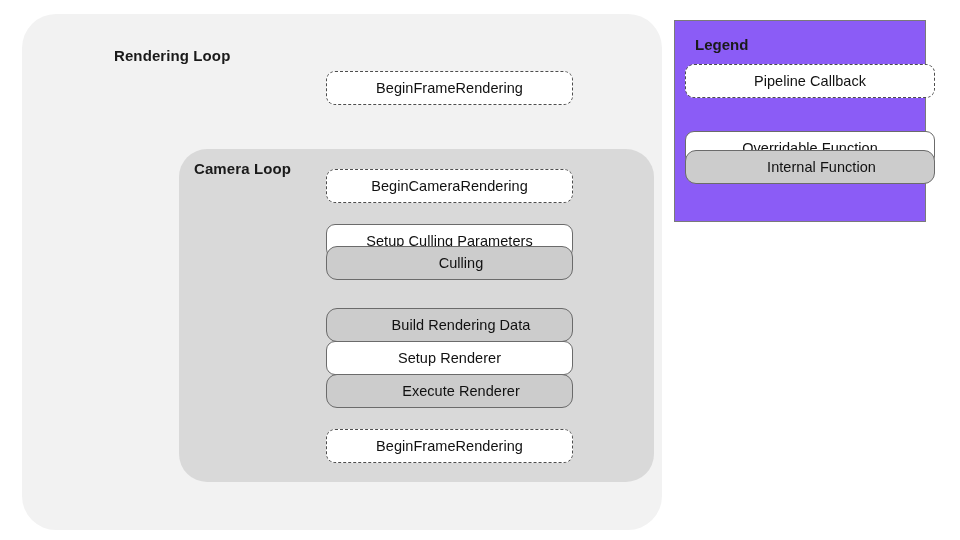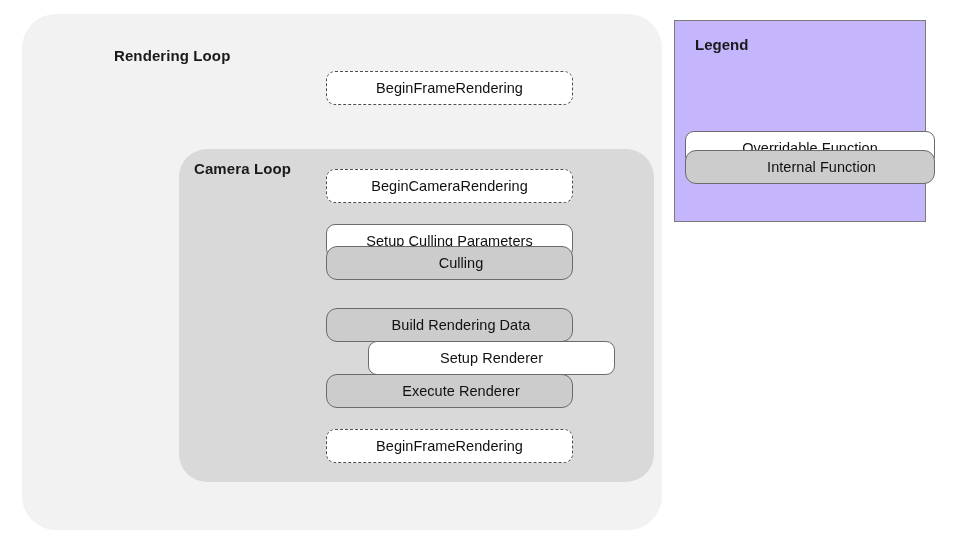--- a/index.html
+++ b/index.html
@@ -101,21 +101,21 @@
     padding-left: 23px;
   }
 
   
   .legend {
     position: absolute;
     left: 674px;
     top: 20px;
     width: 252px;
     height: 202px;
-    background: #c4b5fd;
+    background: #8b5cf6;
     border: 1.4px solid #7a7a7a;
     box-sizing: border-box;
   }
   .legend > .legend-title {
     position: absolute;
     left: 20px;
     top: 15px;
     font-size: 15px;
     font-weight: bold;
     color: #1a1a1a;
@@ -141,29 +141,30 @@
   <div class="node callback" style="left:326px; top:71px;">BeginFrameRendering</div>
 
   <div class="node callback" style="left:326px; top:169px;">BeginCameraRendering</div>
 
   <div class="node overridable" style="left:326px; top:224px;">Setup Culling Parameters</div>
 
   <div class="node internal" style="left:326px; top:246px;">Culling</div>
 
   <div class="node internal" style="left:326px; top:308px;">Build Rendering Data</div>
 
-  <div class="node overridable" style="left:326px; top:341px;margin-left:42px;">Setup Renderer</div>
+  <div class="node overridable" style="left:326px; top:341px;">Setup Renderer</div>
 
   <div class="node internal" style="left:326px; top:374px;text-align:center;">Execute Renderer</div>
 
   <div class="node callback" style="left:326px; top:429px;">BeginFrameRendering</div>
 
 
   <div class="legend">
     <div class="legend-title">Legend</div>
 
+    <div class="node callback" style="top:43px;">Pipeline Callback</div>
 
     <div class="node overridable" style="top:86px;margin-top:24px;">Overridable Function</div>
 
     <div class="node internal" style="top:129px;">Internal Function</div>
   </div>
 
 </div>
 
 </body></html>

